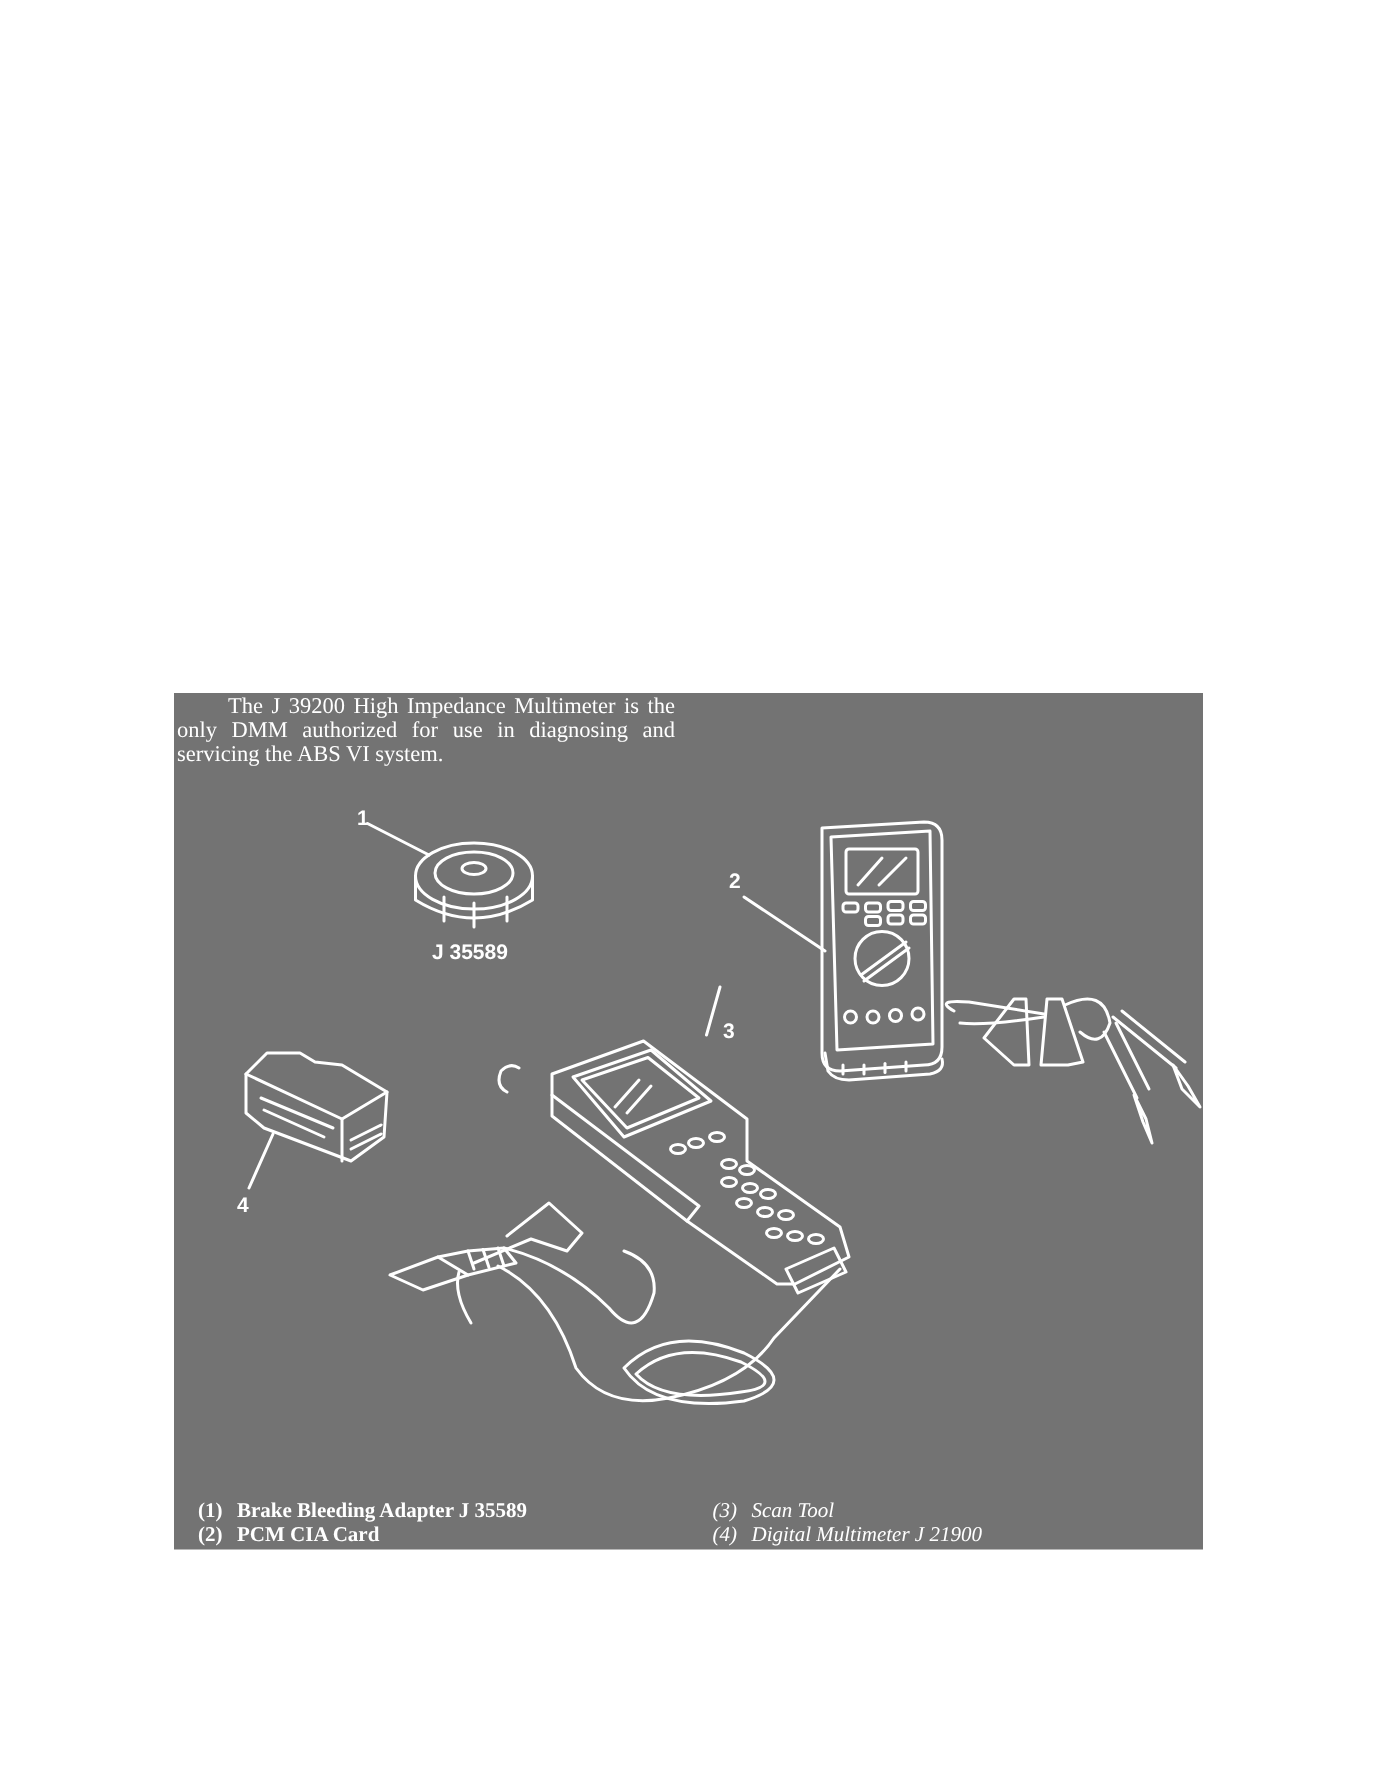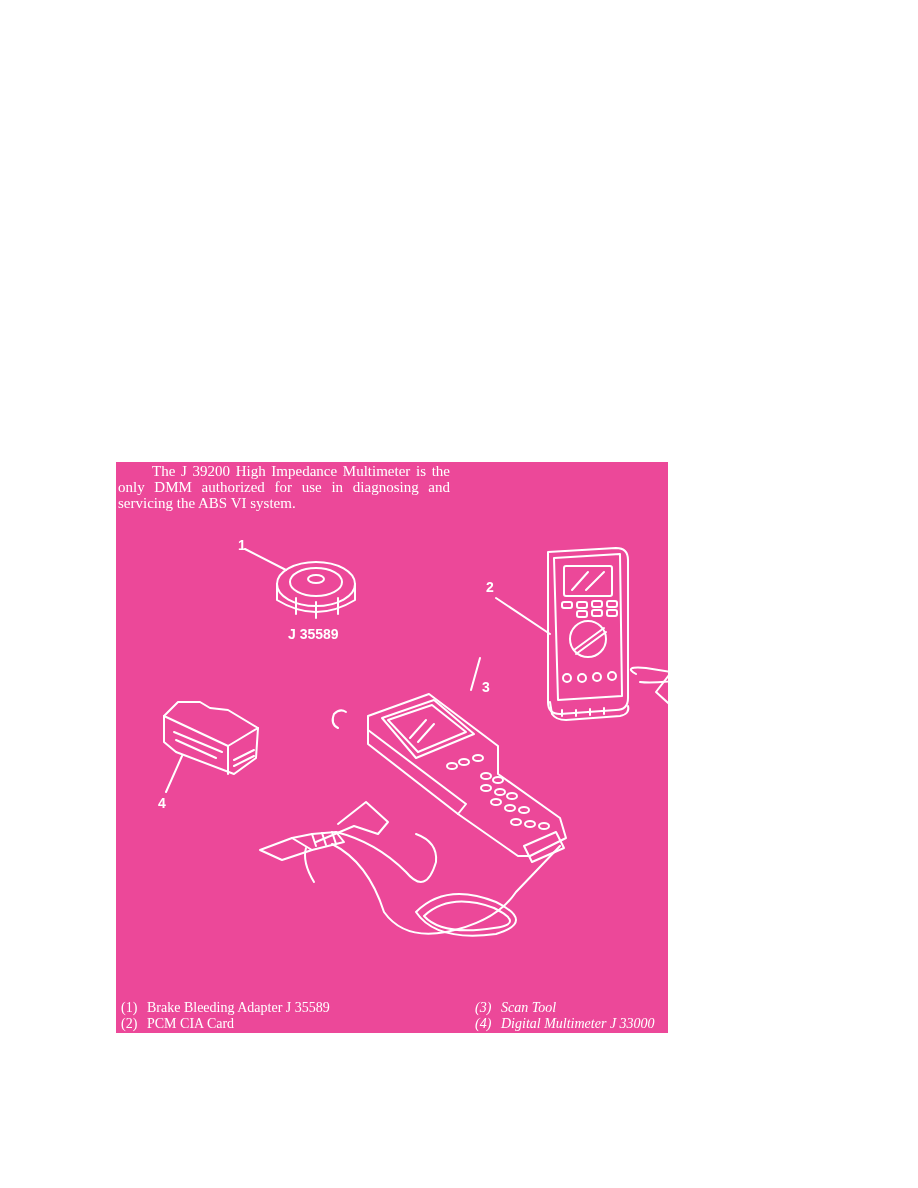--- a/index.html
+++ b/index.html
@@ -1,32 +1,32 @@
 <!DOCTYPE html>
 <html><head>
 <meta charset="utf-8">
 <style>
   html, body { margin: 0; padding: 0; background: #ffffff; }
   body { width: 918px; height: 1188px; position: relative; overflow: hidden; }
   .panel {
-    position: absolute; left: 116px; top: 462px; width: 552px; height: 571px;
-    background: #ec4899; color: #ffffff; overflow: hidden;
+    position: absolute; left: 116px; top: 462px; width: 686px; height: 571px;
+    background: #737373; color: #ffffff; overflow: hidden;
   }
   .intro {
     position: absolute; left: 2px; top: 1px; width: 332px;
     font-family: "Liberation Serif", serif; font-size: 15px; line-height: 16px;
     text-align: justify; color: #ffffff;
   }
   .intro .indent { display: inline-block; width: 34px; }
   .figure { position: absolute; left: 0; top: 0; width: 686px; height: 571px; }
   .caption {
     position: absolute; top: 538px;
     font-family: "Liberation Serif", serif; font-size: 14px; line-height: 16px; color: #ffffff;
   }
-  .caption.left { left: 5px; }
+  .caption.left { left: 16px; font-weight: bold; }
   .caption.right { left: 359px; font-style: italic; }
   .caption div { white-space: nowrap; }
   .caption .num { display: inline-block; width: 26px; }
   .part-label {
     font-family: "Liberation Sans", sans-serif; font-weight: bold; fill: #ffffff;
   }
 </style>
 </head>
 <body>
 
@@ -144,15 +144,15 @@
     <text class="part-label" x="42" y="346" font-size="14">4</text>
     <text class="part-label" x="172" y="177" font-size="14">J 35589</text>
   </svg>
 
   <div class="caption left">
     <div><span class="num">(1)</span><span>Brake Bleeding Adapter J 35589</span></div>
     <div><span class="num">(2)</span><span>PCM CIA Card</span></div>
   </div>
   <div class="caption right">
     <div><span class="num">(3)</span><span>Scan Tool</span></div>
-    <div><span class="num">(4)</span><span>Digital Multimeter J 33000</span></div>
+    <div><span class="num">(4)</span><span>Digital Multimeter J 21900</span></div>
   </div>
 </div>
 
 </body></html>

